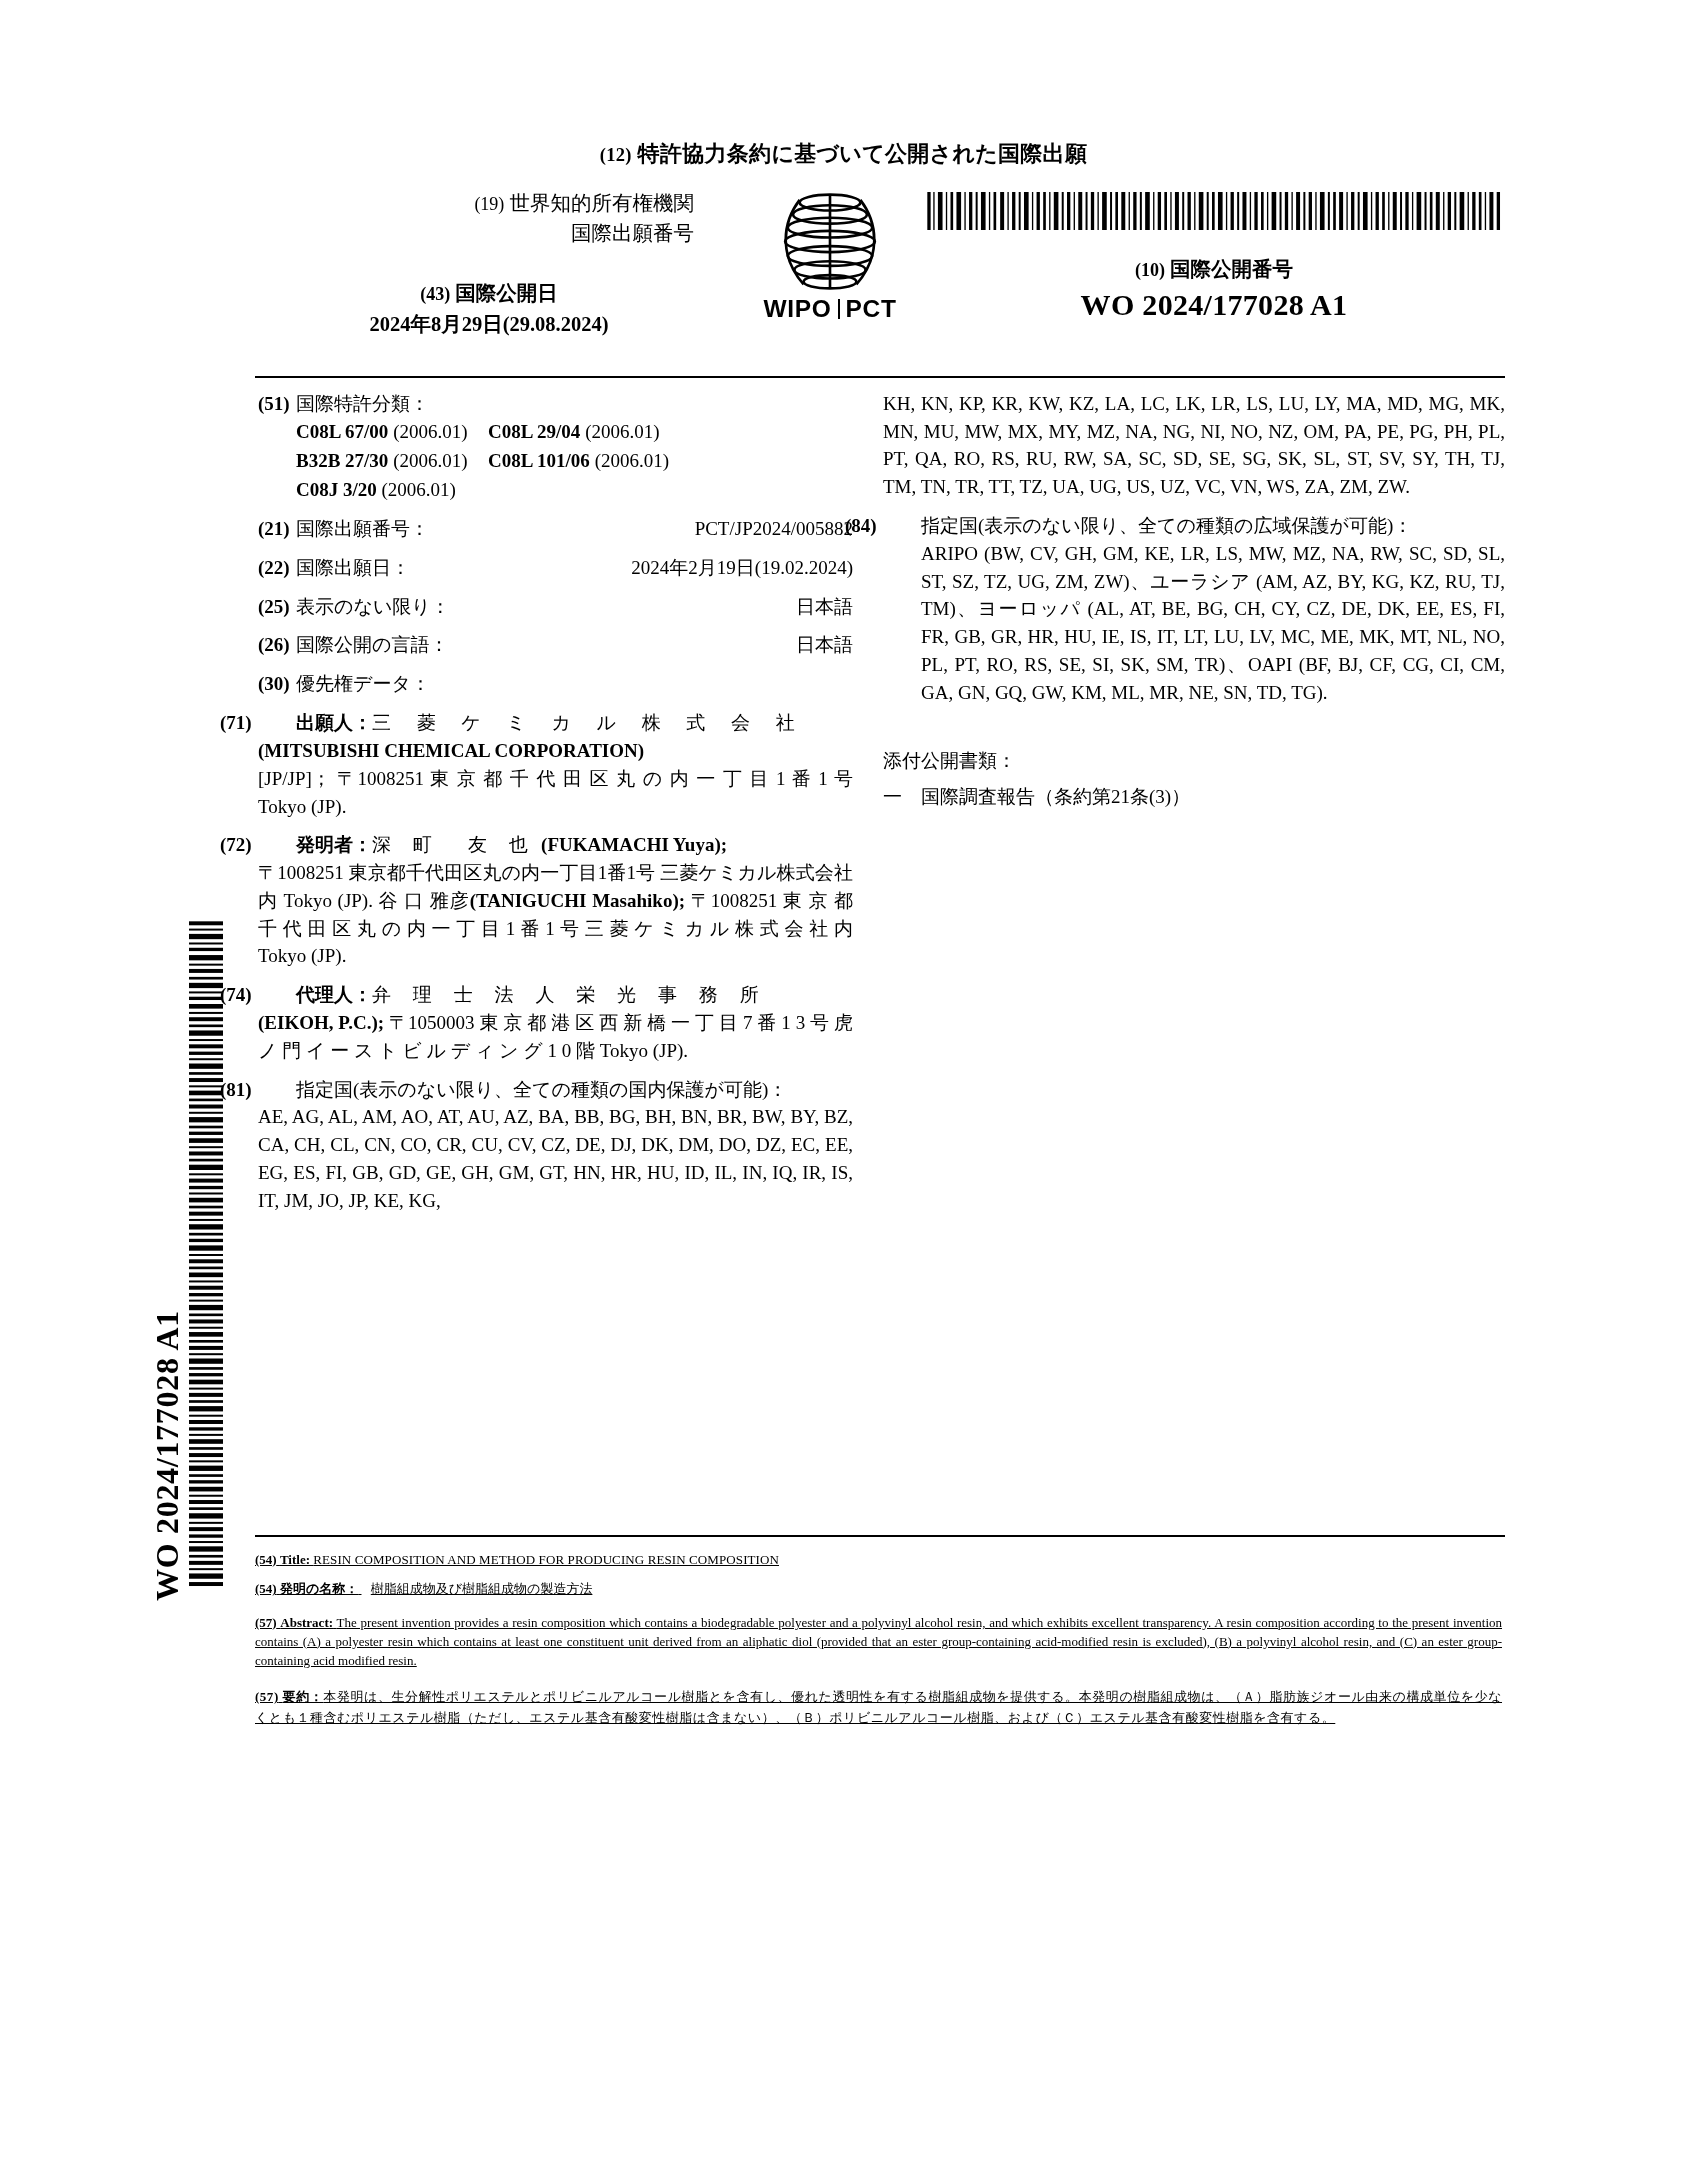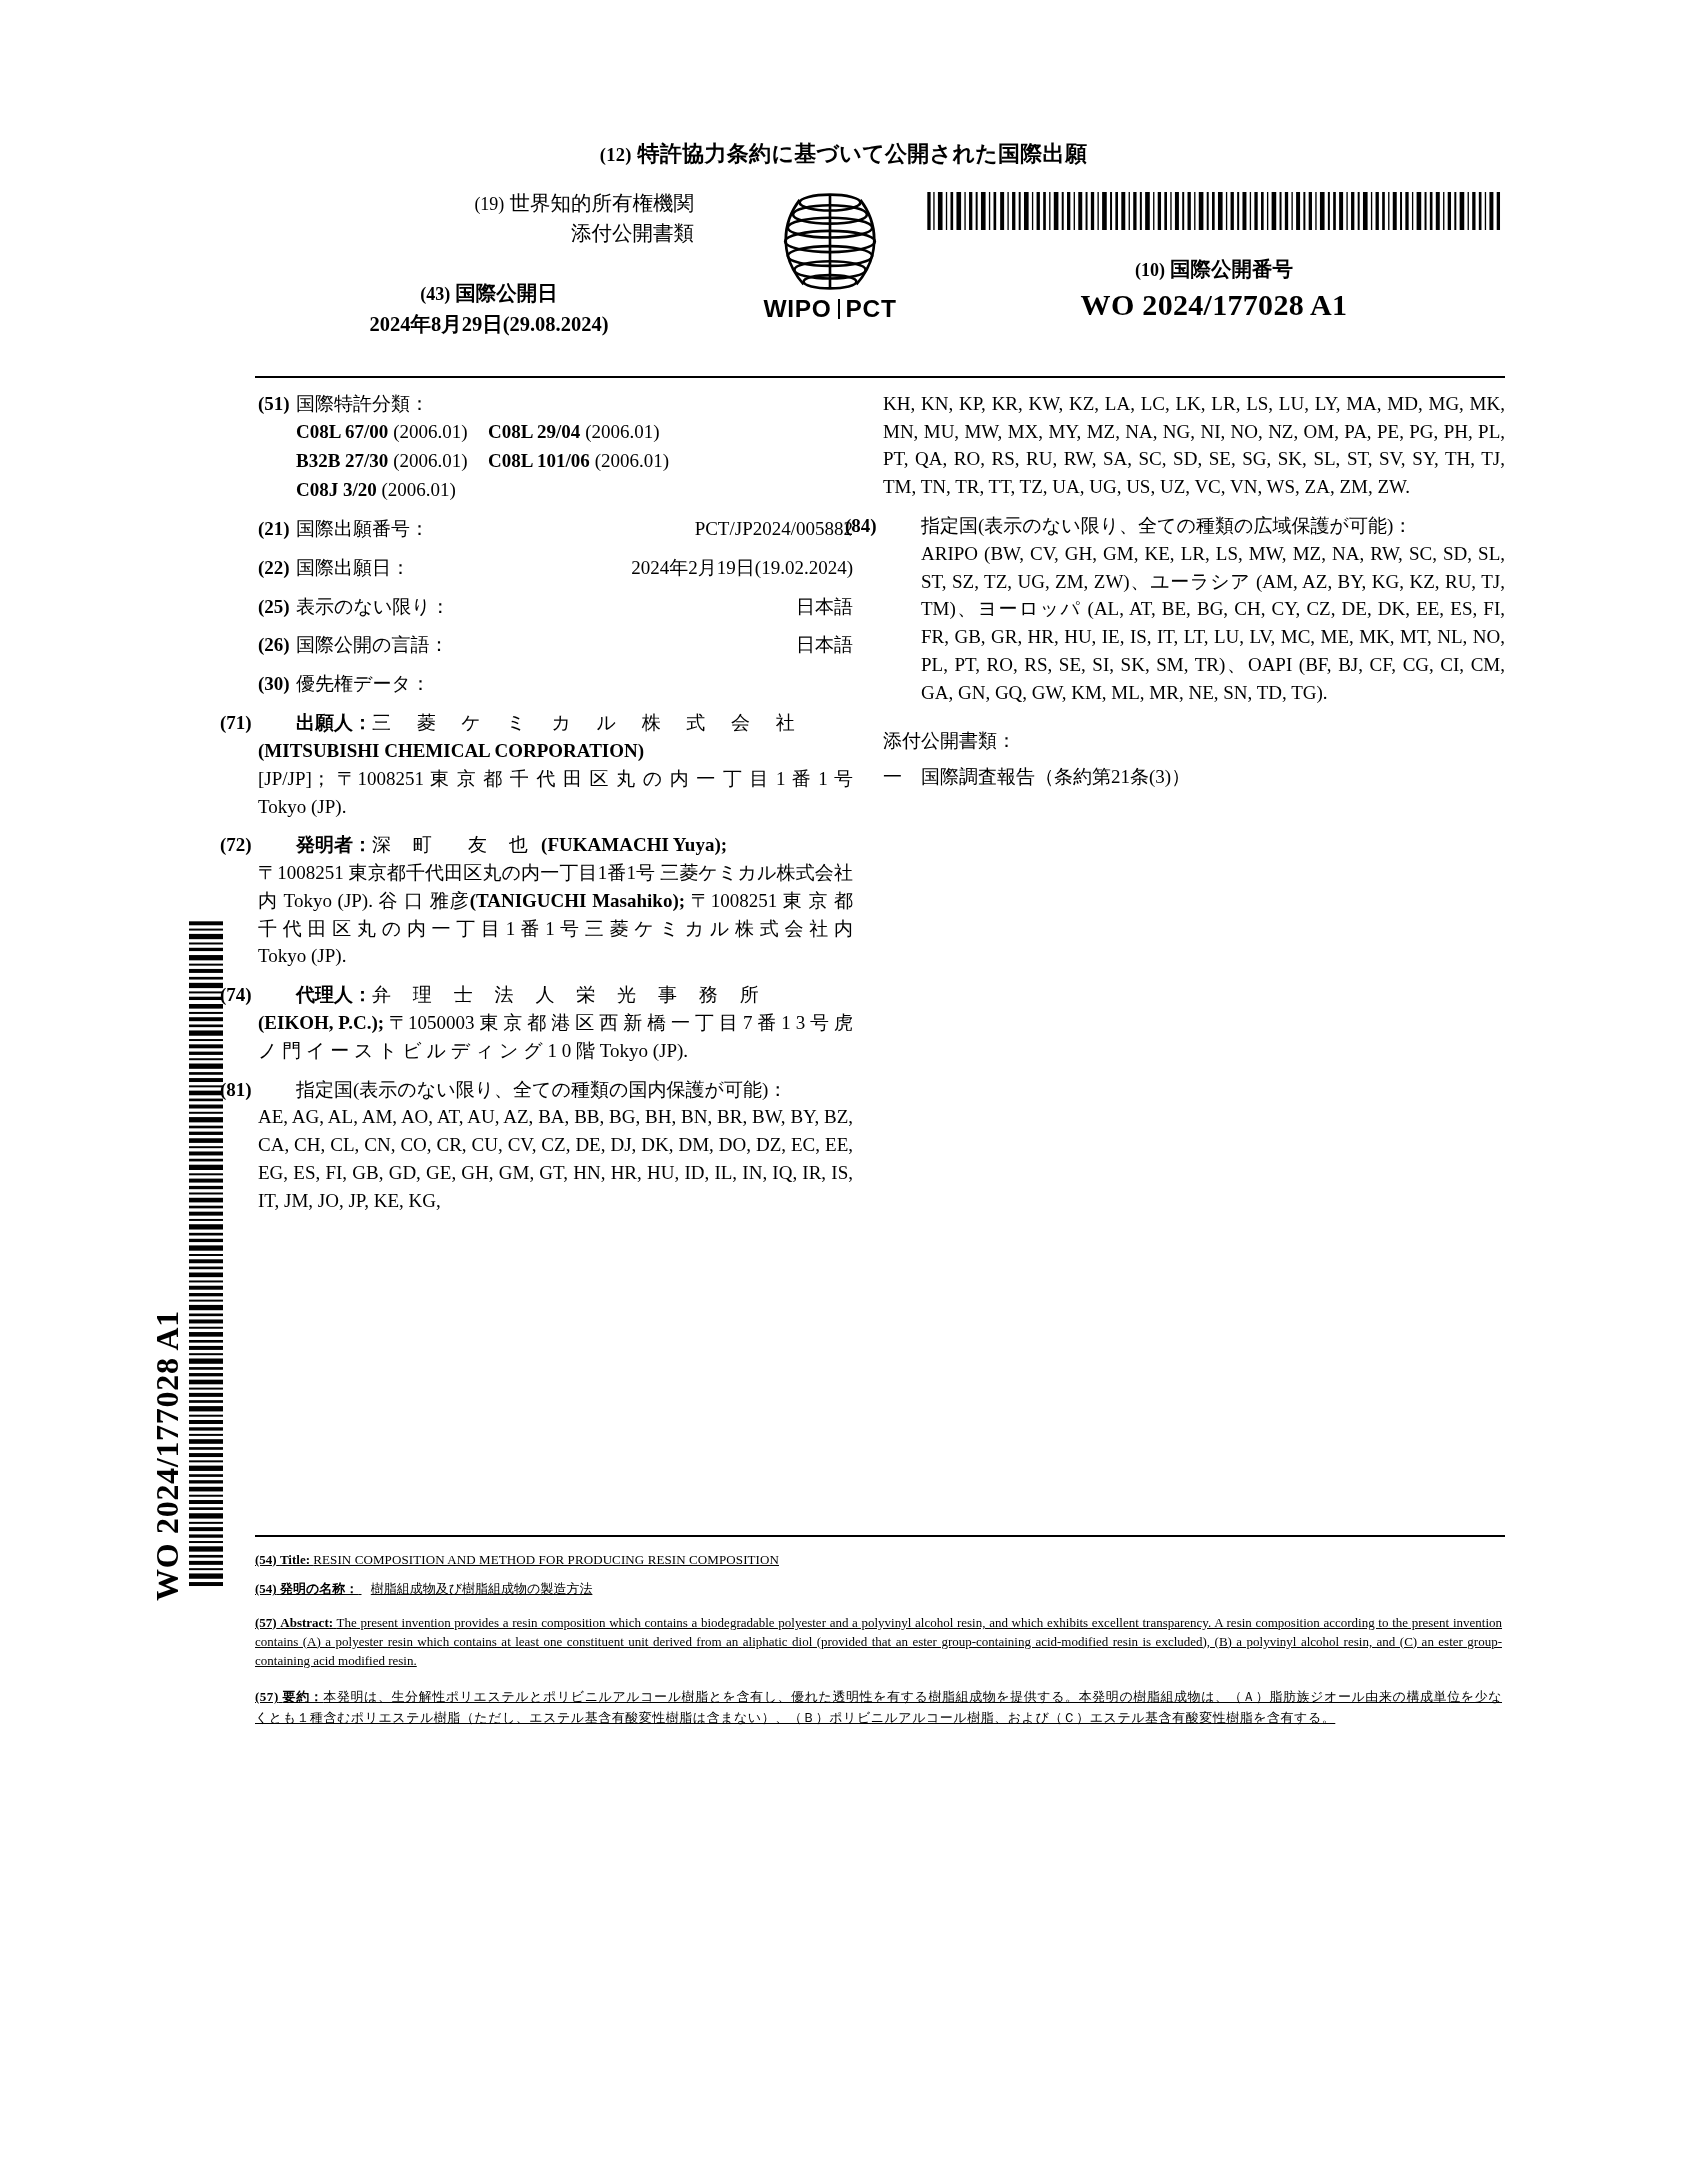--- a/index.html
+++ b/index.html
@@ -217,21 +217,21 @@
   <div class="hdr-title">
     <span class="num">(12)</span>
     <span>特許協力条約に基づいて公開された国際出願</span>
   </div>
 
   <div class="wipo-left">
     <div>
       <span class="num">(19)</span>
       <span>世界知的所有権機関</span>
     </div>
-    <div>添付公開書類</div>
+    <div>国際出願番号</div>
   </div>
 
   <div class="pub-date-block">
     <div>
       <span class="num">(43)</span>
       <span>国際公開日</span>
     </div>
     <div>2024年8月29日(29.08.2024)</div>
   </div>
 
@@ -444,21 +444,21 @@
 
     <div class="entry just">KH, KN, KP, KR, KW, KZ, LA, LC, LK, LR, LS, LU, LY, MA, MD, MG, MK, MN, MU, MW, MX, MY, MZ, NA, NG, NI, NO, NZ, OM, PA, PE, PG, PH, PL, PT, QA, RO, RS, RU, RW, SA, SC, SD, SE, SG, SK, SL, ST, SV, SY, TH, TJ, TM, TN, TR, TT, TZ, UA, UG, US, UZ, VC, VN, WS, ZA, ZM, ZW.</div>
 
     <div class="entry">
       <div class="hang justify-ja" style="text-align:justify">
         <span class="tag-inline">(84)</span><span>指定国(表示のない限り、全ての種類の広域保護が可能)：</span>
       </div>
       <div class="just" style="padding-left:38px">ARIPO (BW, CV, GH, GM, KE, LR, LS, MW, MZ, NA, RW, SC, SD, SL, ST, SZ, TZ, UG, ZM, ZW)、ユーラシア (AM, AZ, BY, KG, KZ, RU, TJ, TM)、ヨーロッパ (AL, AT, BE, BG, CH, CY, CZ, DE, DK, EE, ES, FI, FR, GB, GR, HR, HU, IE, IS, IT, LT, LU, LV, MC, ME, MK, MT, NL, NO, PL, PT, RO, RS, SE, SI, SK, SM, TR)、OAPI (BF, BJ, CF, CG, CI, CM, GA, GN, GQ, GW, KM, ML, MR, NE, SN, TD, TG).</div>
     </div>
 
-    <div class="entry" style="margin-top:21px">
+    <div class="entry" style="margin-top:41px">
       <div>添付公開書類：</div>
       <div style="margin-top:8px">
         <span style="display:inline-block;width:38px">一</span><span>国際調査報告（条約第21条(3)）</span>
       </div>
     </div>
 
   </div>
 
   <svg class="side-barcode" viewBox="0 0 52 1010" preserveAspectRatio="none">
     <g fill="#000">

